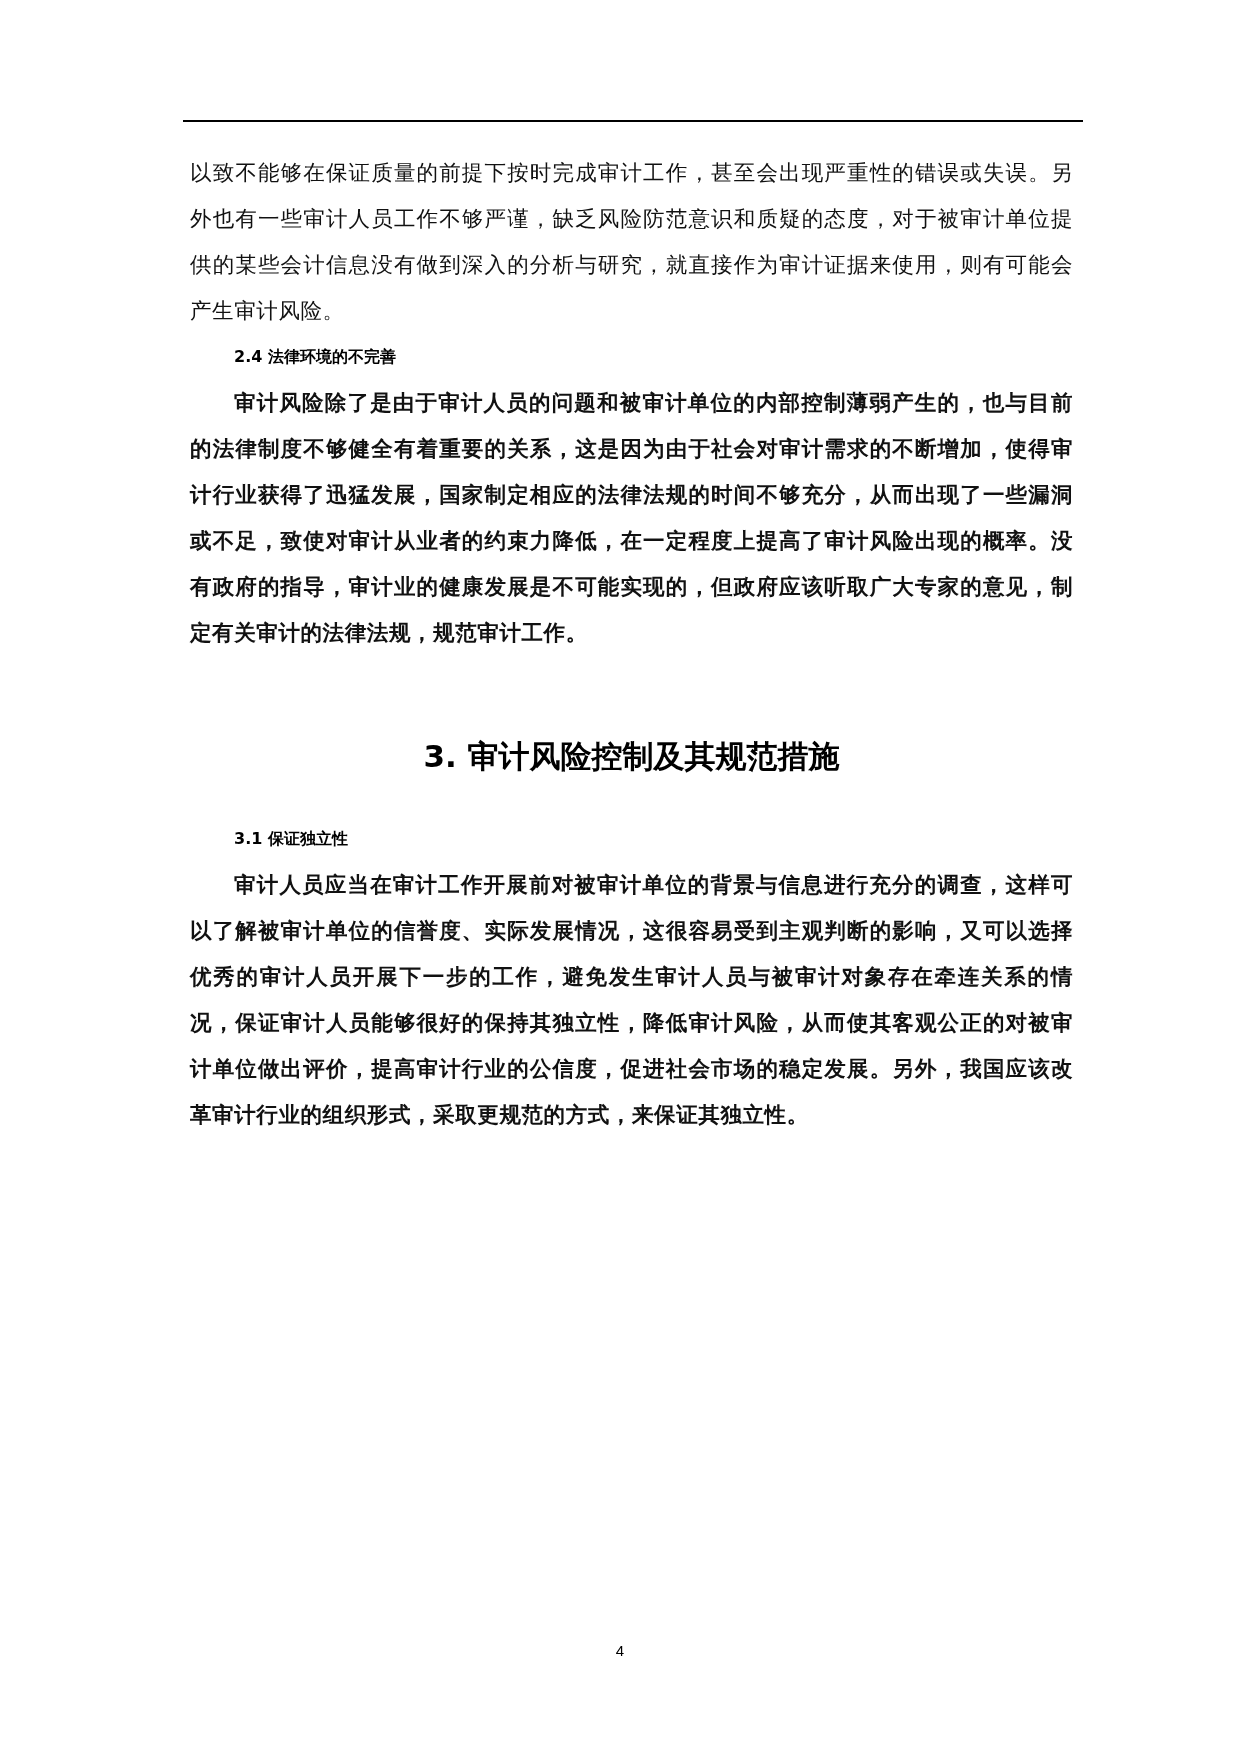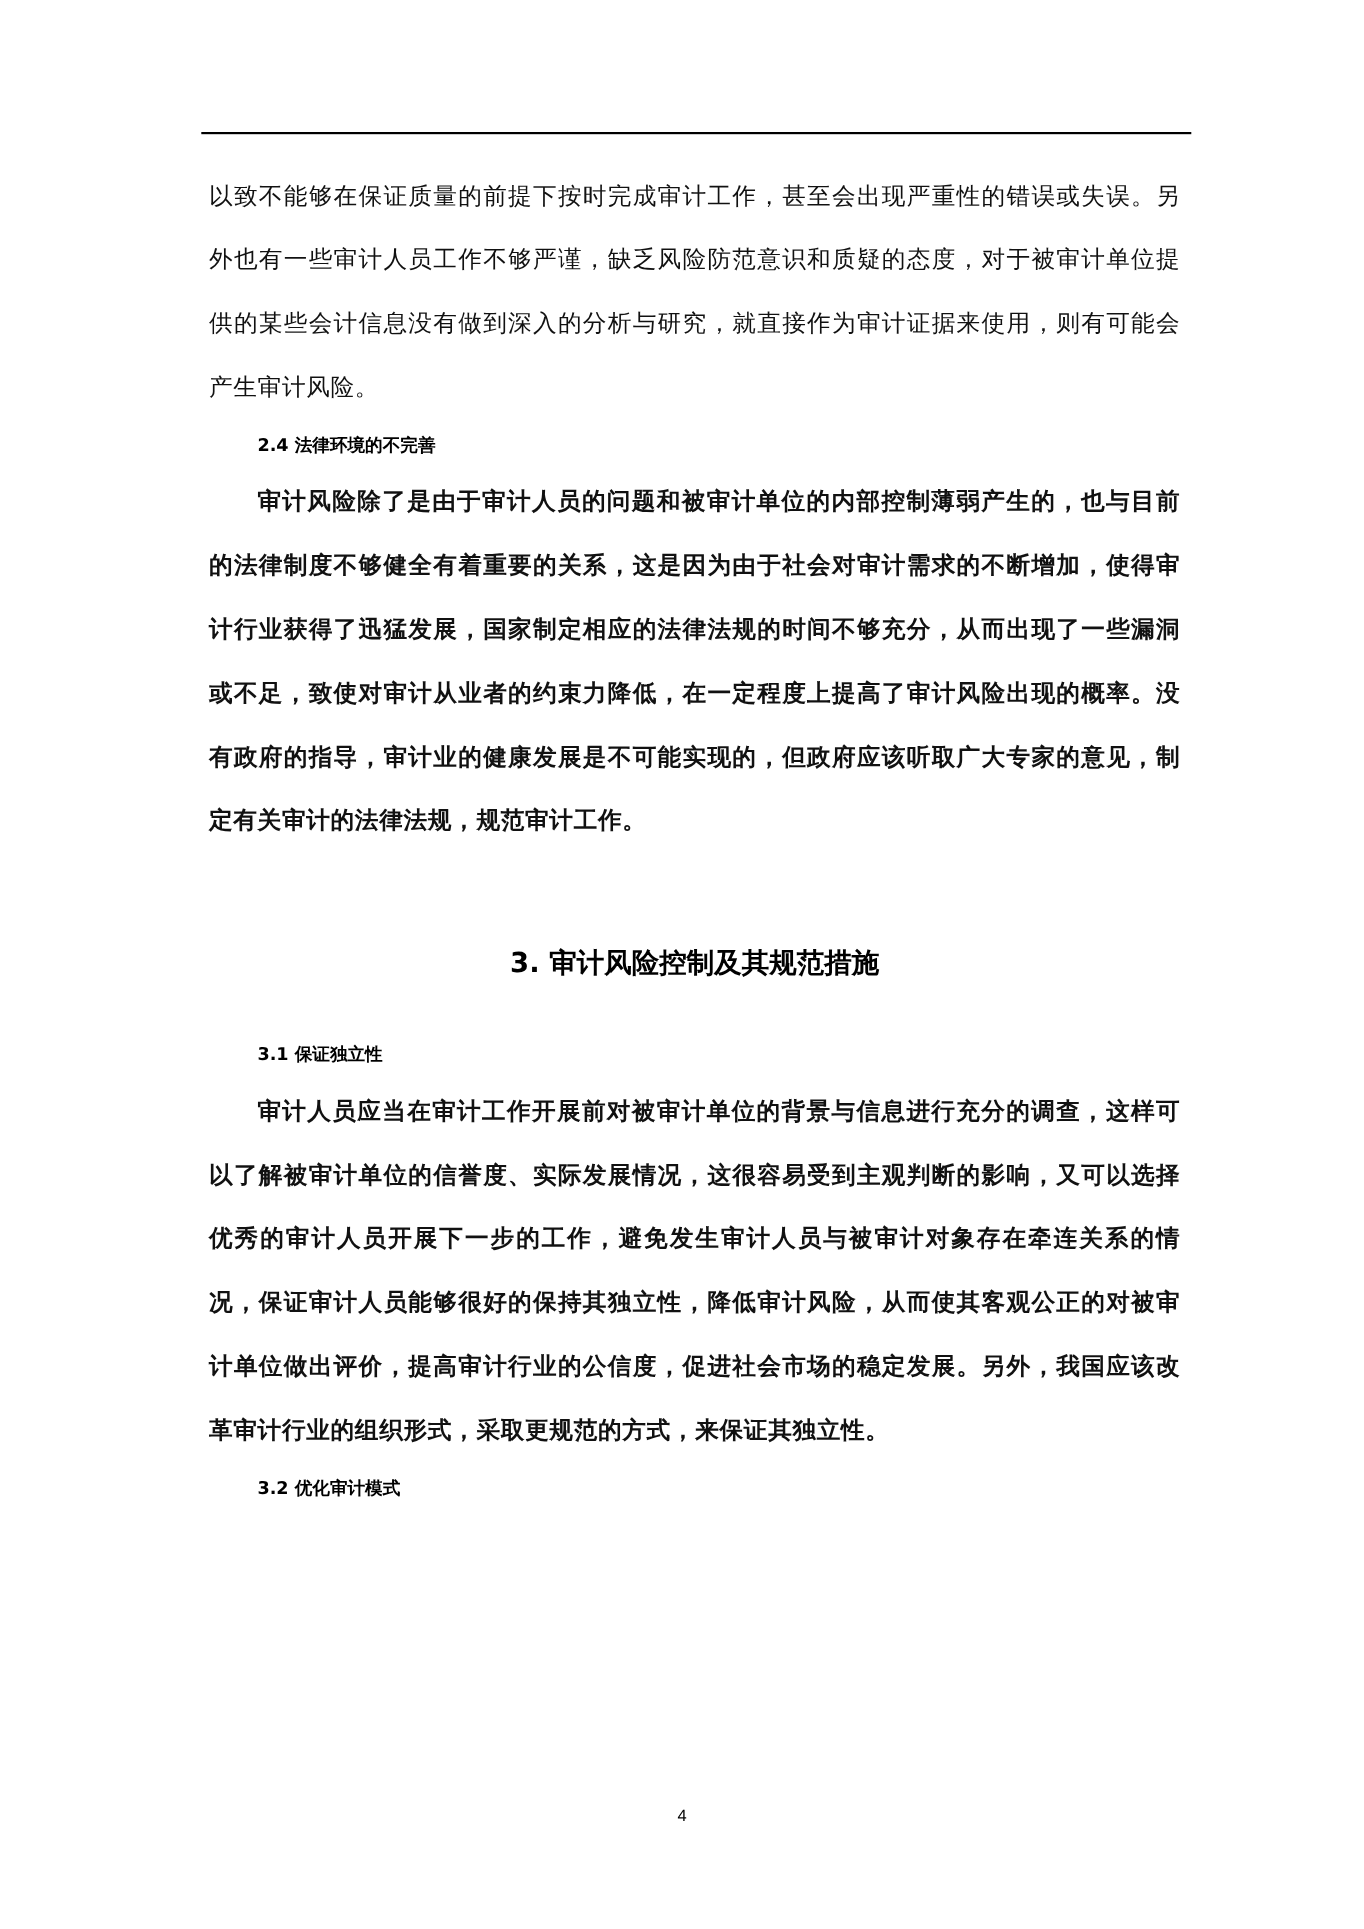--- a/index.html
+++ b/index.html
@@ -24,40 +24,40 @@
       border-top: 2px solid #000000;
     }
     .content {
       position: absolute;
       left: 190px;
       top: 150px;
       width: 883px;
     }
     .para {
       font-size: 21.5px;
-      line-height: 58px;
+      line-height: 46px;
       margin: 0;
       text-align: justify;
       text-justify: inter-ideograph;
       letter-spacing: 0.6px;
     }
     .para.indent {
       text-indent: 44px;
       font-weight: bold;
     }
     .h2 {
       font-size: 16px;
       font-weight: bold;
       line-height: 46px;
       margin: 0;
       padding-left: 44px;
       color: #000000;
     }
     .h1 {
-      font-size: 25px;
+      font-size: 31px;
       font-weight: bold;
       text-align: center;
       margin: 0;
       color: #000000;
     }
     .page-number {
       position: absolute;
       left: 0;
       width: 1240px;
       top: 1642px;
@@ -77,17 +77,16 @@
   <p class="para" style="margin-top:0;">以致不能够在保证质量的前提下按时完成审计工作，甚至会出现严重性的错误或失误。另外也有一些审计人员工作不够严谨，缺乏风险防范意识和质疑的态度，对于被审计单位提供的某些会计信息没有做到深入的分析与研究，就直接作为审计证据来使用，则有可能会产生审计风险。</p>
 
   <h3 class="h2">2.4 法律环境的不完善</h3>
   <p class="para indent">审计风险除了是由于审计人员的问题和被审计单位的内部控制薄弱产生的，也与目前的法律制度不够健全有着重要的关系，这是因为由于社会对审计需求的不断增加，使得审计行业获得了迅猛发展，国家制定相应的法律法规的时间不够充分，从而出现了一些漏洞或不足，致使对审计从业者的约束力降低，在一定程度上提高了审计风险出现的概率。没有政府的指导，审计业的健康发展是不可能实现的，但政府应该听取广大专家的意见，制定有关审计的法律法规，规范审计工作。</p>
 
   <h2 class="h1" style="margin-top:70px; margin-bottom:30px; line-height:60px;">3. 审计风险控制及其规范措施</h2>
 
   <h3 class="h2">3.1  保证独立性</h3>
   <p class="para indent">审计人员应当在审计工作开展前对被审计单位的背景与信息进行充分的调查，这样可以了解被审计单位的信誉度、实际发展情况，这很容易受到主观判断的影响，又可以选择优秀的审计人员开展下一步的工作，避免发生审计人员与被审计对象存在牵连关系的情况，保证审计人员能够很好的保持其独立性，降低审计风险，从而使其客观公正的对被审计单位做出评价，提高审计行业的公信度，促进社会市场的稳定发展。另外，我国应该改革审计行业的组织形式，采取更规范的方式，来保证其独立性。</p>
 
-  <h3 class="h2">3.2 优化审计模式</h3>
 
 </div>
 
 <div class="page-number">4</div>
 
 </body></html>

